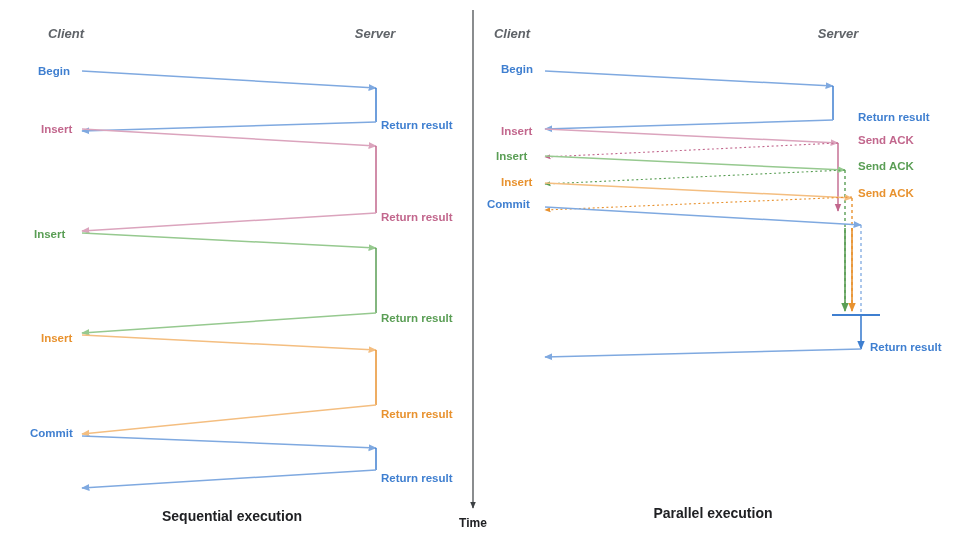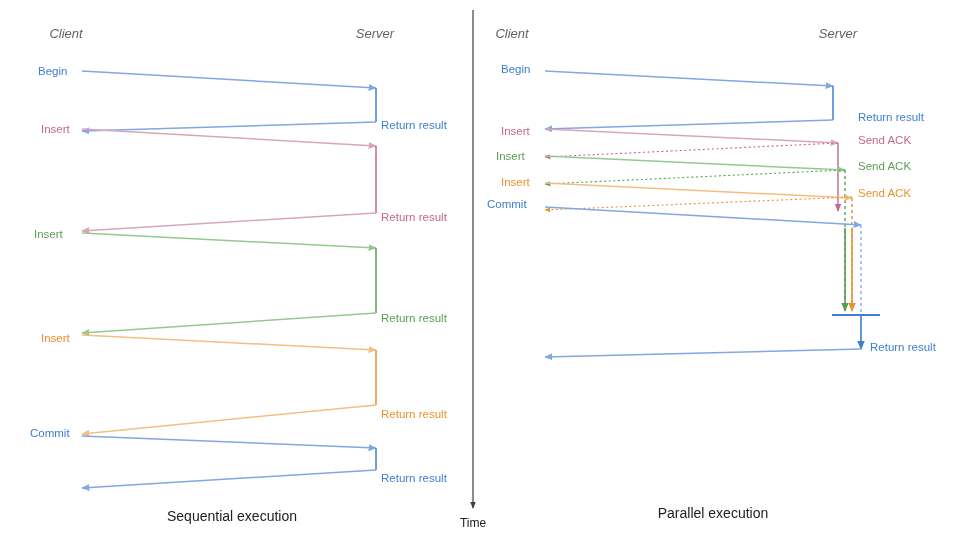--- a/index.html
+++ b/index.html
@@ -1,18 +1,18 @@
 <!DOCTYPE html>
 <html><head>
 <meta charset="utf-8">
 <style>
   html,body{margin:0;padding:0;background:#ffffff;}
   body{width:960px;height:540px;overflow:hidden;
        font-family:"Liberation Sans","DejaVu Sans",sans-serif;}
-  #stage{position:relative;width:960px;height:540px;}
+  #stage{position:relative;width:960px;height:540px;font-weight:bold;}
   svg{position:absolute;left:0;top:0;width:960px;height:540px;}
   .lbl{font-size:11.5px;}
   .actor{font-size:13px;font-style:italic;fill:#5f6368;}
   .caption{font-size:14px;fill:#202124;}
   .timelbl{font-size:12px;fill:#202124;}
 </style>
 </head>
 <body>
 
 <div id="stage">

